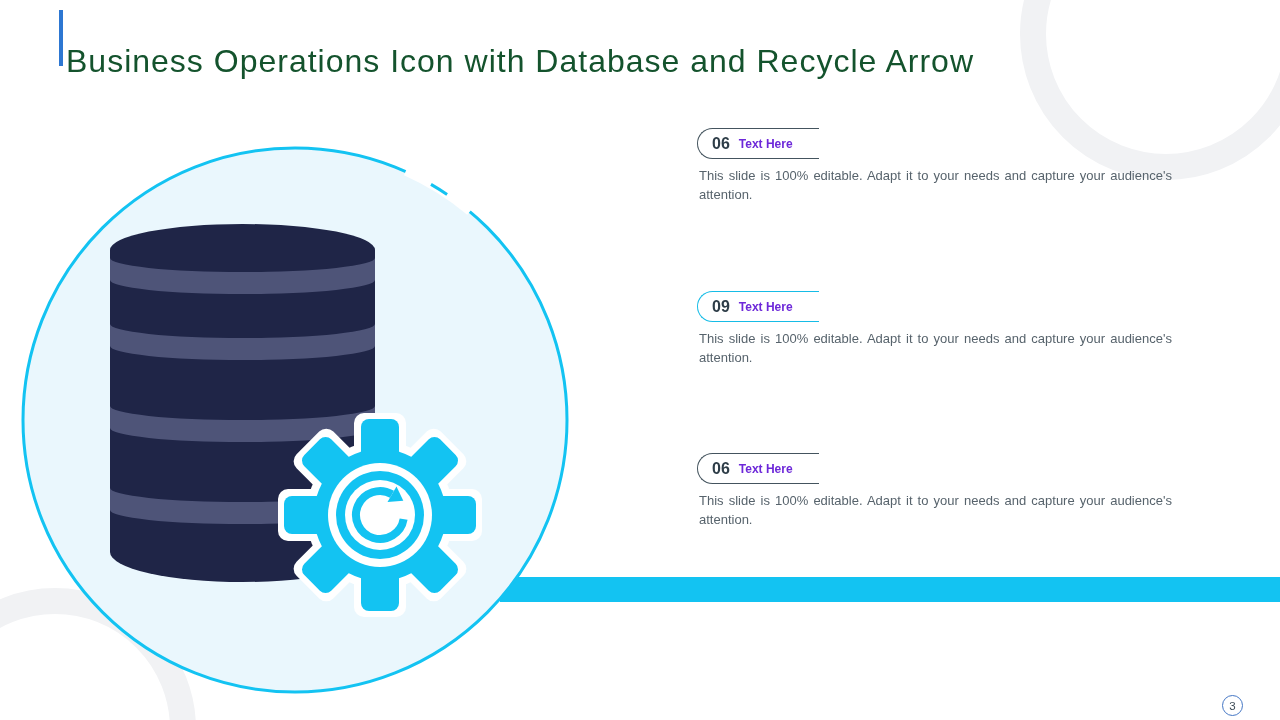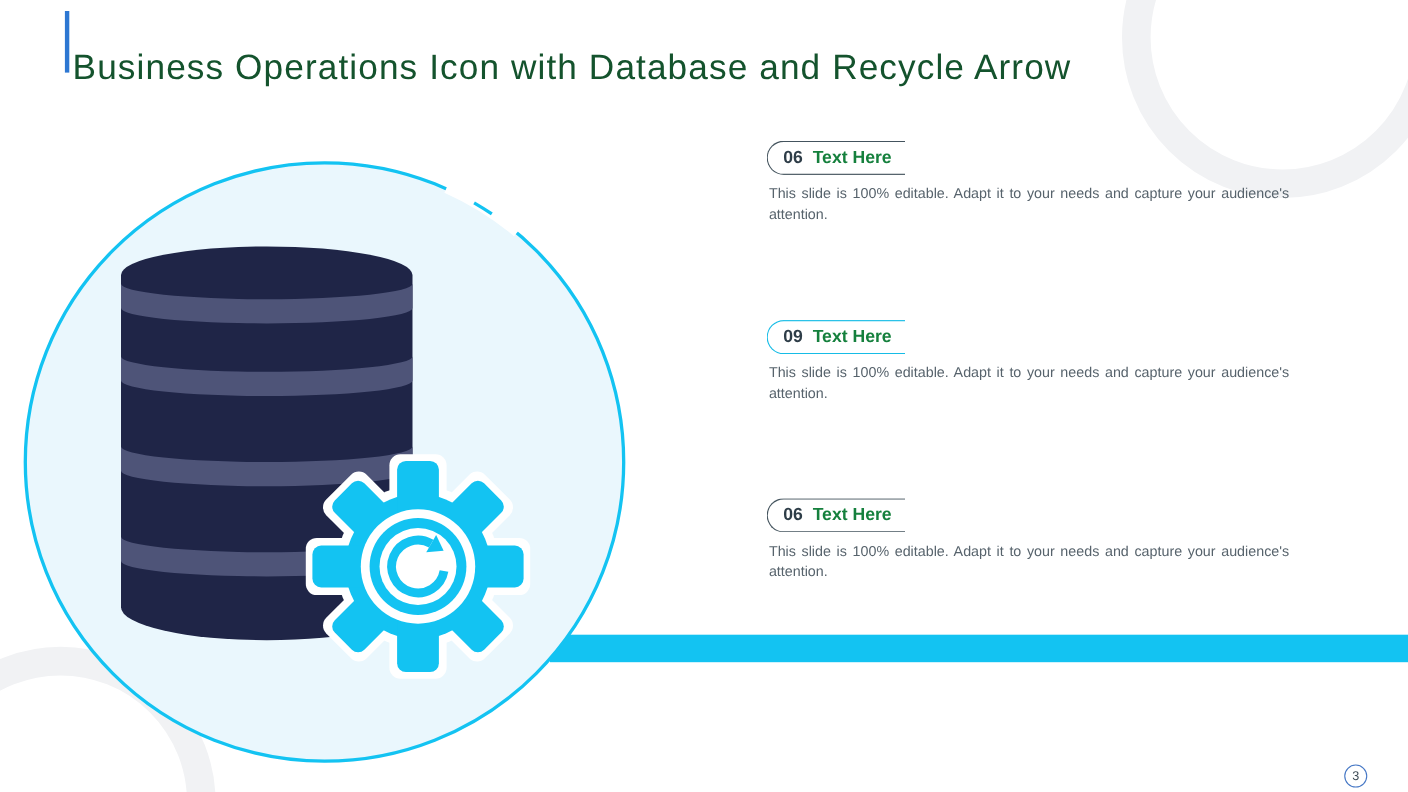--- a/index.html
+++ b/index.html
@@ -28,21 +28,21 @@
 
   
   .item{position:absolute;left:697px;width:500px;z-index:3;}
   .pill{
     display:inline-flex;align-items:center;box-sizing:border-box;
     height:31px;min-width:122px;padding:0 12px 0 14px;
     border:1.5px solid #44545e;border-right:none;
     border-radius:17px 0 0 17px;
   }
   .pill .num{font-size:16px;font-weight:700;color:#2e3d48;margin-right:9px;}
-  .pill .lbl{font-size:16px;font-weight:700;color:#15803d;}
+  .pill .lbl{font-size:12px;font-weight:700;color:#6d28d9;}
   .desc{
     margin:7px 0 0 2px;width:492px;
     font-size:13px;line-height:19px;color:#57636c;word-spacing:1.5px;
   }
   .item.i1{top:128px;}
   .item.i2{top:291px;}
   .item.i3{top:453px;}
 
   
   .page-badge{

